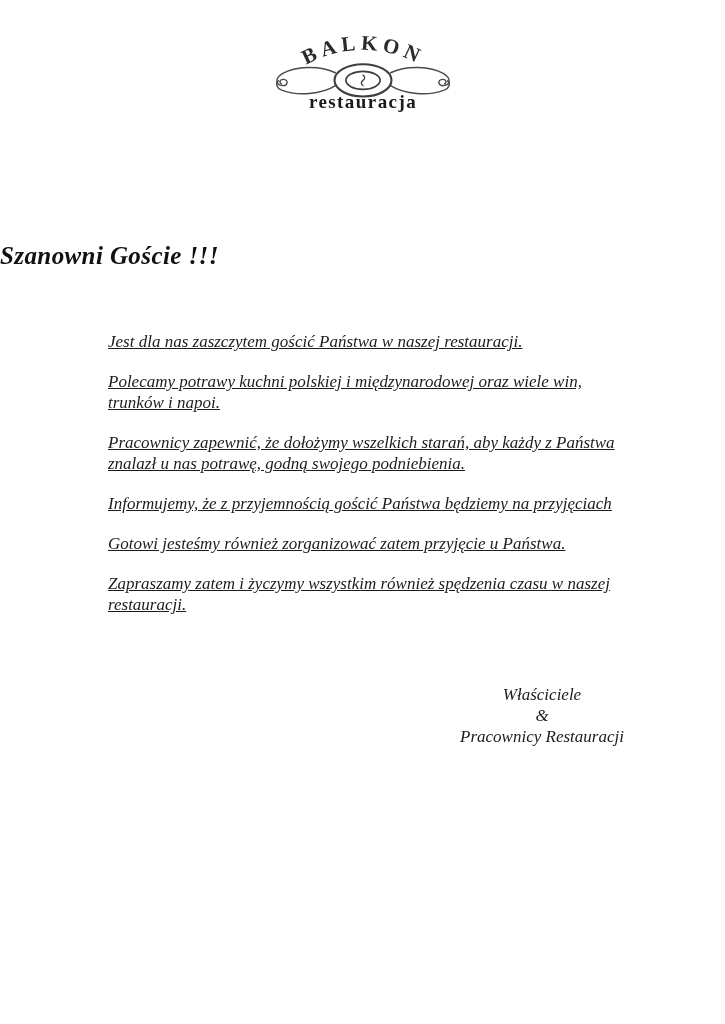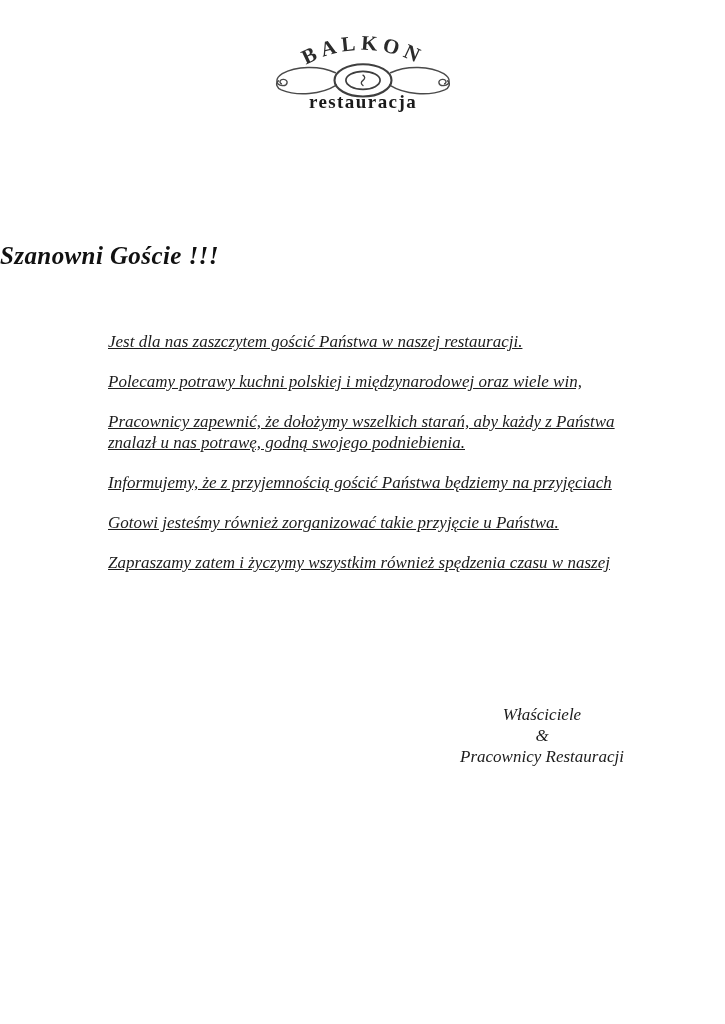--- a/index.html
+++ b/index.html
@@ -43,21 +43,21 @@
   .letter-body{
     position:absolute;left:108px;top:331px;width:545px;
     font-style:italic;font-size:17px;line-height:21px;color:var(--ink);text-decoration:underline;
   }
   .para{margin:0 0 19px 0;}
   .line{display:block;white-space:nowrap;}
   
   .signature{
     position:absolute;left:362px;top:684px;width:360px;
     text-align:center;
-    font-style:italic;font-size:17px;line-height:21px;color:var(--ink);margin-top:20px;
+    font-style:italic;font-size:17px;line-height:21px;color:var(--ink);
   }
   .sig-line{display:block;}
 </style>
 </head>
 <body>
 
 <div class="page">
 
   <header class="logo">
     <svg viewBox="0 0 200 92" aria-hidden="true">
@@ -90,33 +90,35 @@
   </header>
 
   <h1 class="title">Szanowni Goście !!!</h1>
 
   <main class="letter-body">
     <p class="para">
       <span class="line">Jest dla nas zaszczytem gościć Państwa w naszej restauracji.</span>
     </p>
     <p class="para">
       <span class="line">Polecamy potrawy kuchni polskiej i międzynarodowej oraz wiele win,</span>
+      <span class="line">trunków i napoi.</span>
     </p>
     <p class="para">
       <span class="line">Pracownicy zapewnić, że dołożymy wszelkich starań, aby każdy z Państwa</span>
       <span class="line">znalazł u nas potrawę, godną swojego podniebienia.</span>
     </p>
     <p class="para">
       <span class="line">Informujemy, że z przyjemnością gościć Państwa będziemy na przyjęciach</span>
     </p>
     <p class="para">
-      <span class="line">Gotowi jesteśmy również zorganizować takie przyjęcie u Państwa.</span>
+      <span class="line">Gotowi jesteśmy również zorganizować zatem przyjęcie u Państwa.</span>
     </p>
     <p class="para">
       <span class="line">Zapraszamy zatem i życzymy wszystkim również spędzenia czasu w naszej</span>
+      <span class="line">restauracji.</span>
     </p>
   </main>
 
   <div class="signature">
     <span class="sig-line">Właściciele</span>
     <span class="sig-line">&amp;</span>
     <span class="sig-line">Pracownicy Restauracji</span>
   </div>
 
 </div>

